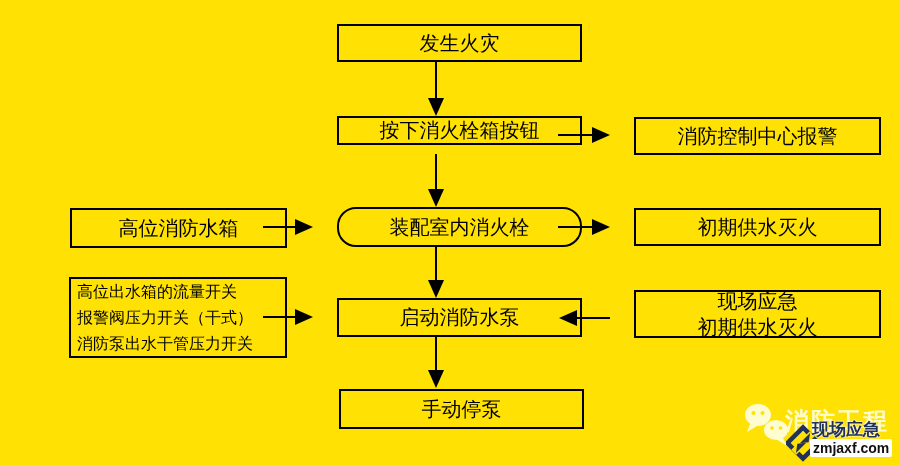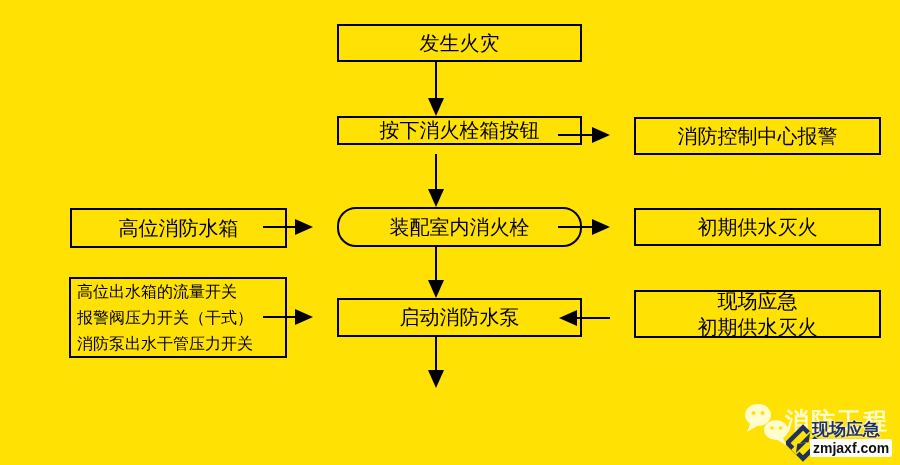--- a/index.html
+++ b/index.html
@@ -61,20 +61,23 @@
     <div>报警阀压力开关（干式）</div>
     <div>消防泵出水干管压力开关</div>
   </div>
   <div class="node" id="node-pump">
     <span>启动消防水泵</span>
   </div>
   <div class="node" id="node-emergency">
     <div>现场应急</div>
     <div>初期供水灭火</div>
   </div>
+  <div class="node" id="node-stop">
+    <span>手动停泵</span>
+  </div>
 
   <svg class="overlay" width="900" height="465" viewBox="0 0 900 465">
     <defs>
       <marker id="ah" markerWidth="10" markerHeight="10" refX="8" refY="4" orient="auto">
         <path d="M0,0 L9,4 L0,8 z" fill="#000"></path>
       </marker>
     </defs>
     <g stroke="#000" stroke-width="2" fill="none">
       <line x1="436" y1="62" x2="436" y2="114" marker-end="url(#ah)"></line>
       <line x1="436" y1="154" x2="436" y2="205" marker-end="url(#ah)"></line>

